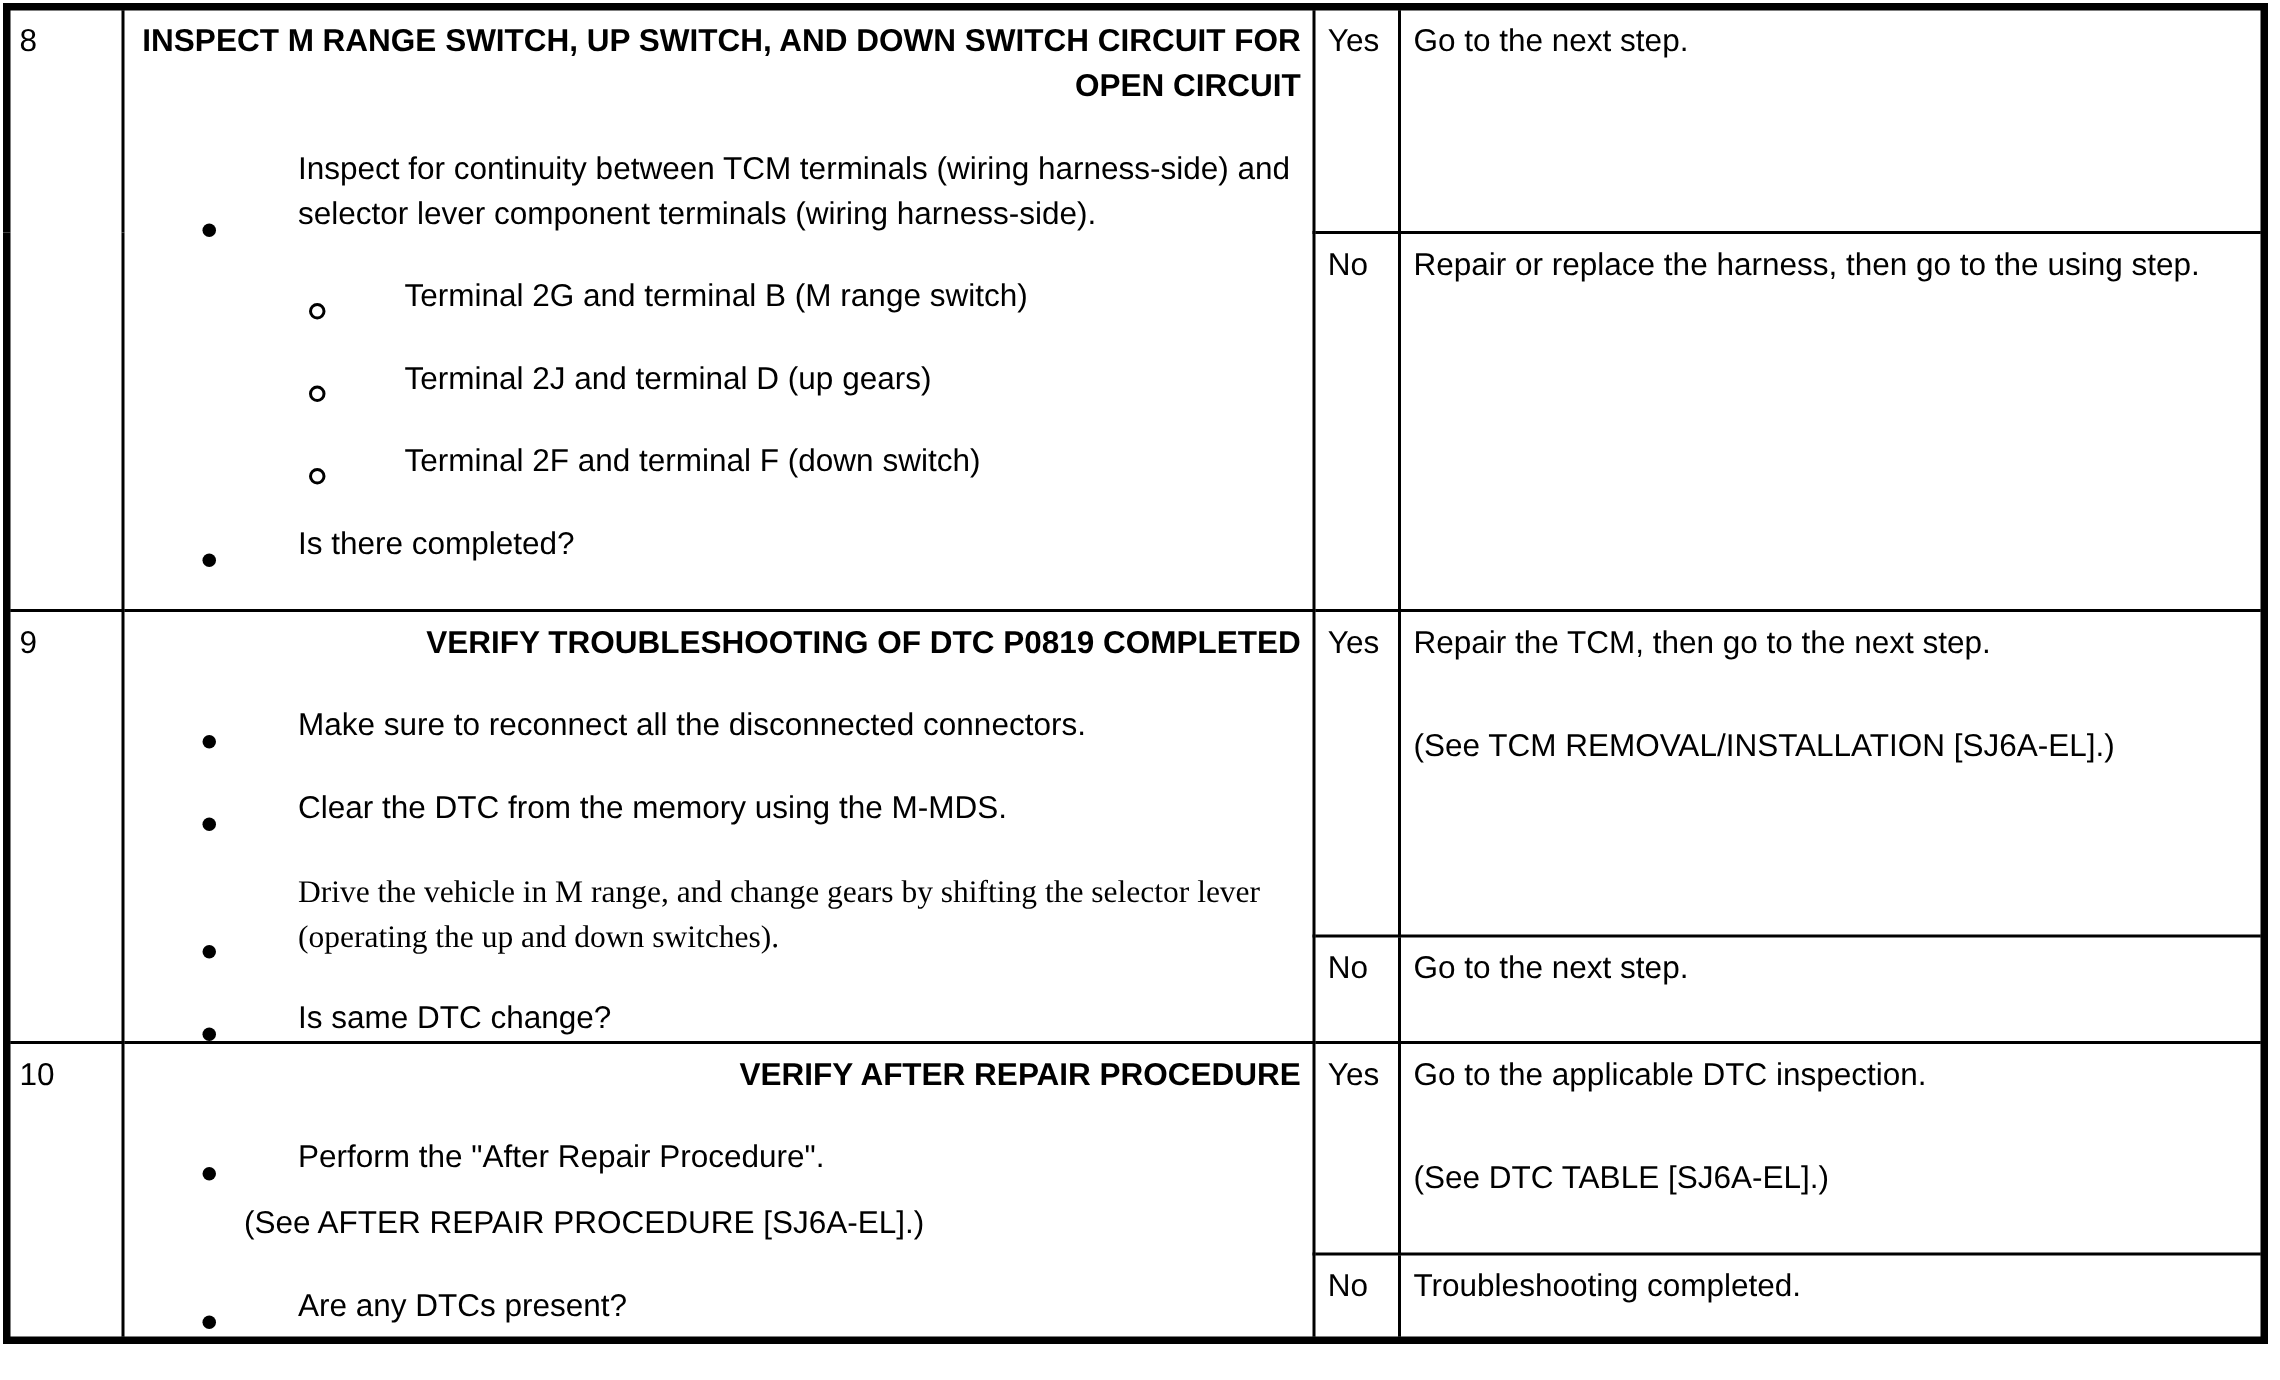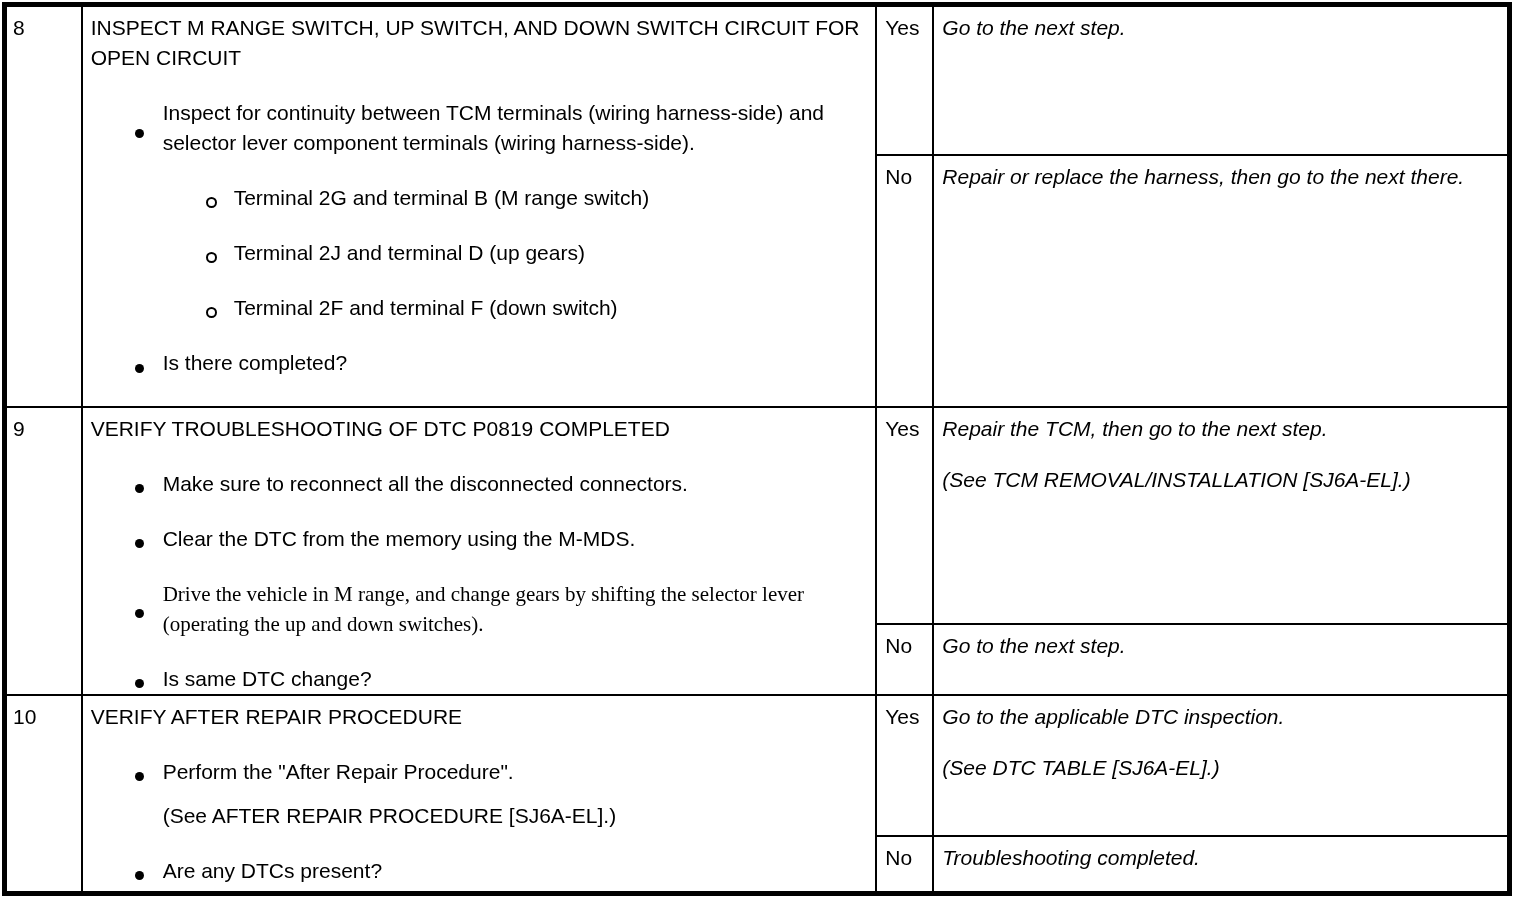--- a/index.html
+++ b/index.html
@@ -28,32 +28,32 @@
     overflow: hidden;
   }
   td.step-col { padding-left: 6px; }
   tr.r8a { height: 150px; }
   tr.r8b { height: 252px; }
   tr.r9a { height: 217px; }
   tr.r9b { height: 70px;  }
   tr.r10a { height: 141px; }
   tr.r10b { height: 58px;  }
 
-  .title { font-weight: 400; }
+  .title { font-weight: 700; text-align: right; }
 
-  .bullet { display: flex; align-items: center; margin: 25px 0 0 44px; }
+  .bullet { display: flex; align-items: flex-end; margin: 25px 0 0 44px; gap: 36px; }
   .bullet .glyph { flex: none; width: 28px; padding-top: 10px; }
   .dot  { display: block; width: 9px; height: 9px; border-radius: 50%; background: #000; }
   .circ { display: block; width: 7px; height: 7px; border-radius: 50%; border: 2px solid #000; background: #fff; }
   .bullet.sub { margin-left: 115px; }
   .bullet.sub .glyph { padding-top: 9px; }
   .note { margin: 14px 0 0 72px; }
 
-  .para { margin: 0; font-style: italic; }
-  .para.gap { margin-top: 21px; }
+  .para { margin: 0; }
+  .para.gap { margin-top: 39px; }
 
   .w670 { max-width: 670px; }
   .w700 { max-width: 700px; font-family: Liberation Serif, serif; }
   .w470 { max-width: 470px; }
 </style>
 </head>
 <body>
 
 <table class="ts">
   <colgroup>
@@ -100,21 +100,21 @@
         </div>
       </td>
       <td>Yes</td>
       <td>
         <div class="para">Go to the next step.</div>
       </td>
     </tr>
     <tr class="r8b">
       <td>No</td>
       <td>
-        <div class="para">Repair or replace the harness, then go to the next there.</div>
+        <div class="para">Repair or replace the harness, then go to the using step.</div>
       </td>
     </tr>
 
     <tr class="r9a">
       <td class="step-col" rowspan="2">9</td>
       <td rowspan="2">
         <div class="title">VERIFY TROUBLESHOOTING OF DTC P0819 COMPLETED</div>
         <div class="bullet">
           <span class="glyph">
               <span class="dot"></span>

